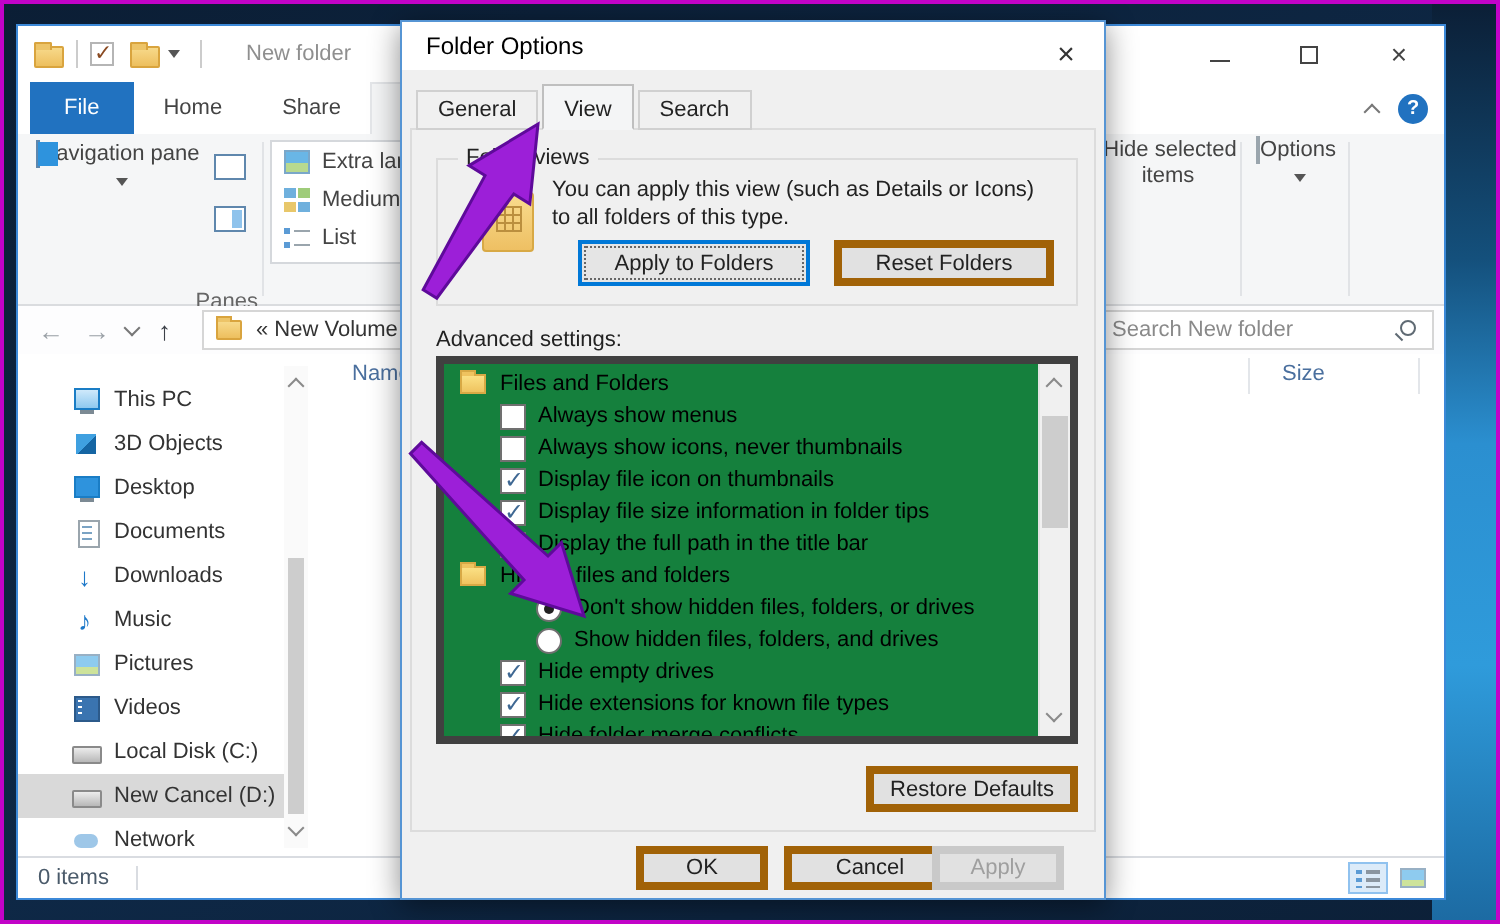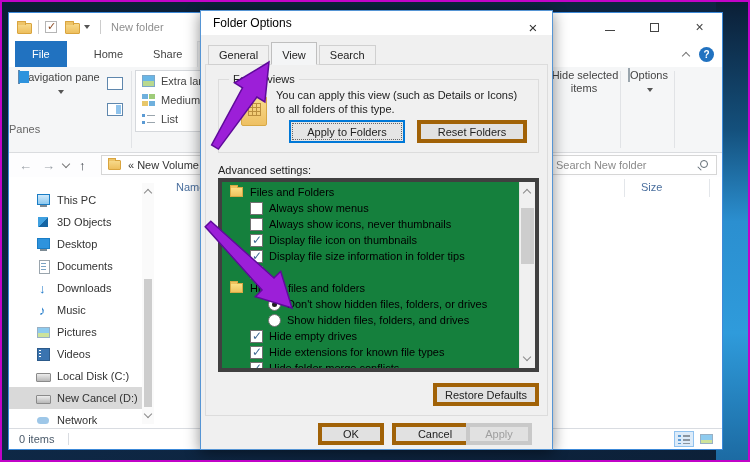--- a/index.html
+++ b/index.html
@@ -9,45 +9,45 @@
 .beam{position:absolute;top:0;right:0;width:34px;height:100%;background:linear-gradient(180deg,#0b1e35 0%,#14507c 28%,#2b8fd0 48%,#2f9bdb 72%,#1c6aa2 100%)}
 
 .explorer{position:absolute;left:8px;top:12px;width:715px;height:438px;background:#fff;border:1px solid #3c89d8}
 .titlebar{position:absolute;left:0;top:0;right:0;height:28px;background:#fff;display:flex;align-items:center;padding-left:8px}
 .qat-sep{width:1px;height:14px;background:#ccc;margin:0 6px}
 .fold-ico{width:15px;height:11px;position:relative;background:linear-gradient(#f7d98a,#edbf5e);border:1px solid #d9a43e;border-radius:1px;margin-top:2px}
 .fold-ico::before{content:"";position:absolute;left:-1px;top:-3px;width:7px;height:3px;background:#edc468;border:1px solid #d9a43e;border-bottom:none;border-radius:1px 1px 0 0}
 .chk-ico{width:12px;height:12px;border:1px solid #b5b5b5;background:#fff;position:relative}
 .chk-ico::after{content:"✓";position:absolute;left:1px;top:-2px;font-size:11px;color:#8a4a22}
 .caret-down{width:0;height:0;border-left:3px solid transparent;border-right:3px solid transparent;border-top:4px solid #555;margin:0 4px}
-.wtitle{color:#8f8f8f;margin-left:4px}
+.wtitle{color:#8f8f8f;margin-left:16px}
 .win-controls{position:absolute;right:0;top:0;height:28px;display:flex}
 .wbtn{width:45px;height:100%;display:flex;align-items:center;justify-content:center;color:#444}
 .min-glyph{width:10px;border-top:1px solid #444;margin-top:7px}
 .max-glyph{width:9px;height:9px;border:1px solid #444}
 .close-glyph{font-size:14px;line-height:14px;color:#444}
 
 .tabrow{position:absolute;top:28px;left:0;right:0;height:26px;background:#fff;display:flex;padding-left:6px}
 .rtab{display:flex;align-items:center;height:100%;padding:0 15px;color:#444}
-.rtab.file{background:#2172c0;color:#fff;padding:0 17px;margin-right:12px}
+.rtab.file{background:#2172c0;color:#fff;padding:0 17px;margin-right:0}
 .rtab.active{background:#f5f6f7;border:1px solid #e4e6e9;border-bottom:none}
 .tab-right{position:absolute;right:8px;top:0;height:26px;display:flex;align-items:center;gap:10px}
 .chev{display:inline-block;width:6px;height:6px;border-left:1px solid #777;border-bottom:1px solid #777}
 .chev.up{transform:rotate(135deg);margin-top:3px}
 .chev.down{transform:rotate(-45deg);margin-bottom:3px}
 .help-btn{width:15px;height:15px;border-radius:50%;background:#2172c0;color:#fff;display:flex;align-items:center;justify-content:center;font-size:10px;font-weight:bold}
 .help-btn::after{content:"?"}
 
 .ribbon{position:absolute;top:54px;left:0;right:0;height:86px;background:#f5f6f7;border-bottom:1px solid #dadcdf}
 .rsep{position:absolute;top:4px;bottom:4px;width:1px;background:#e1e3e6}
 .navpane-btn{position:absolute;left:8px;top:4px;width:84px;height:60px;text-align:center;color:#444;line-height:13px}
 .navpane-ico{width:26px;height:20px;border:1px solid #5f87ad;background:#fff;margin:2px auto 5px;position:relative}
 .navpane-ico::before{content:"";position:absolute;left:0;top:0;bottom:0;width:10px;background:#2e93dd}
 .navpane-caret{display:inline-block;width:0;height:0;border-left:3px solid transparent;border-right:3px solid transparent;border-top:4px solid #555;margin-left:3px}
-.panes-label{position:absolute;left:0;top:56px;width:120px;text-align:left;color:#666}
+.panes-label{position:absolute;left:0;top:78px;width:120px;text-align:right;color:#666}
 .mini-ico{position:absolute;width:16px;height:13px;border:1px solid #5f87ad;background:#fff}
 .mini-ico.m1{left:98px;top:10px}
 .mini-ico.m2{left:98px;top:36px}
 .mini-ico.m2::after{content:"";position:absolute;right:1px;top:1px;bottom:1px;width:5px;background:#8fc3ec}
 .layout-gallery{position:absolute;left:126px;top:3px;width:122px;height:62px;background:#fff;border:1px solid #d5d8dc;overflow:hidden}
 .lg-row{height:19px;display:flex;align-items:center;padding-left:6px;color:#444;white-space:nowrap}
 .lg-ico{width:13px;height:12px;margin-right:6px;flex:none;border:1px solid #7aa7c9;position:relative}
 .lg-ico.xl{background:linear-gradient(#69b6e6 55%,#b8d98f 55%)}
 .lg-ico.med{border:none;background:linear-gradient(#6fb0dd,#6fb0dd) 0 0/6px 5px no-repeat,linear-gradient(#9fcc7a,#9fcc7a) 7px 0/6px 5px no-repeat,linear-gradient(#e8c76a,#e8c76a) 0 7px/6px 5px no-repeat,linear-gradient(#6fb0dd,#6fb0dd) 7px 7px/6px 5px no-repeat}
 .lg-ico.lst{border:none;background:linear-gradient(#5b9bd5,#5b9bd5) 0 1px/3px 3px no-repeat,linear-gradient(#5b9bd5,#5b9bd5) 0 8px/3px 3px no-repeat,linear-gradient(#9aa5ad,#9aa5ad) 5px 2px/8px 1px no-repeat,linear-gradient(#9aa5ad,#9aa5ad) 5px 9px/8px 1px no-repeat}
@@ -358,20 +358,21 @@
             <div class="arow checkbox">
               <span class="cbx on"></span>
               <span class="alabel">Display file icon on thumbnails</span>
             </div>
             <div class="arow checkbox">
               <span class="cbx on"></span>
               <span class="alabel">Display file size information in folder tips</span>
             </div>
             <div class="arow checkbox">
               <span class="cbx"></span>
+              <span class="alabel">Display the full path in the title bar</span>
             </div>
             <div class="arow group">
               <span class="gfolder"></span>
               <span class="alabel">Hidden files and folders</span>
             </div>
             <div class="arow radio">
               <span class="rad on"></span>
               <span class="alabel">Don't show hidden files, folders, or drives</span>
             </div>
             <div class="arow radio">

